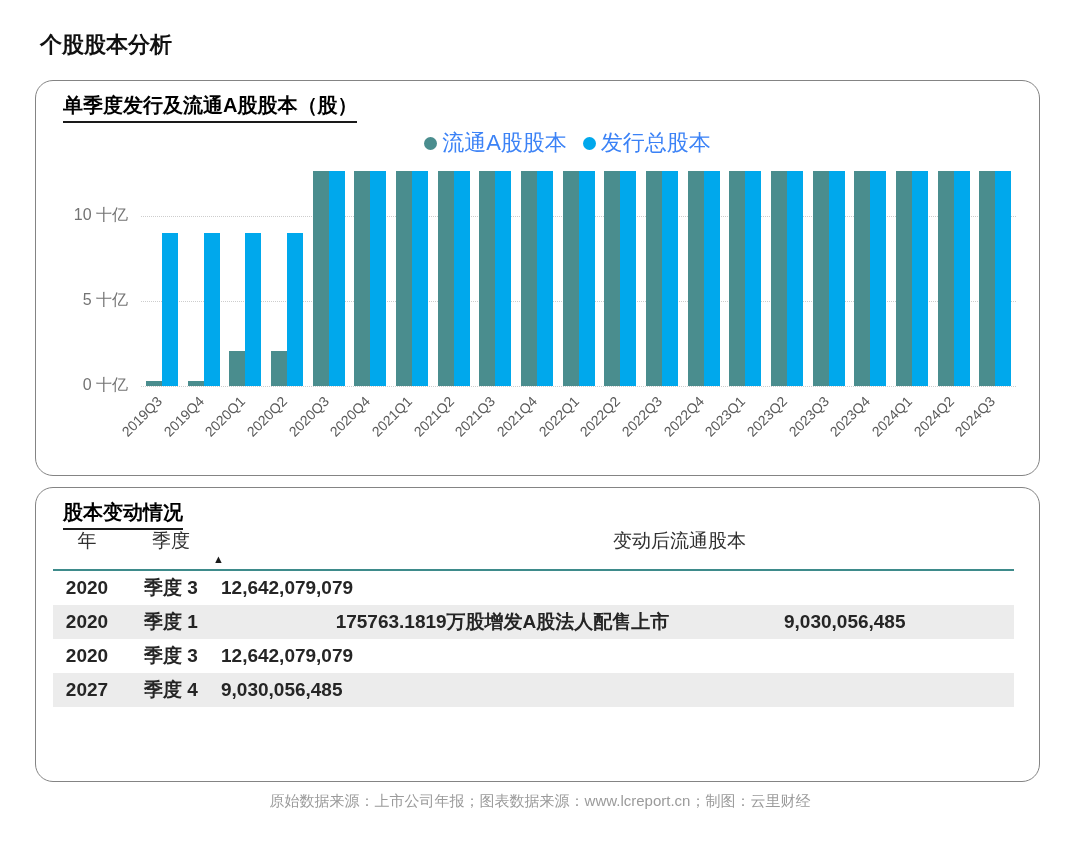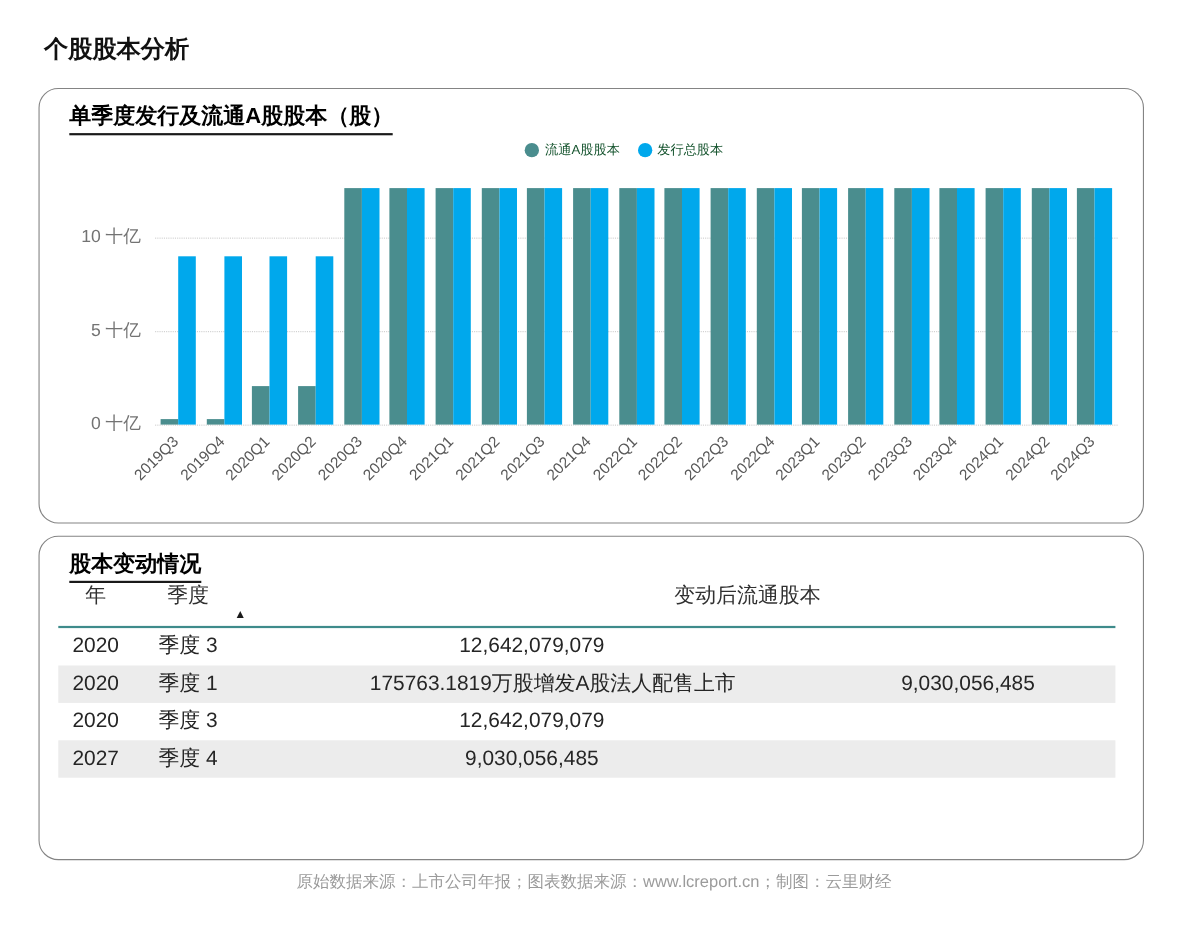--- a/index.html
+++ b/index.html
@@ -21,21 +21,21 @@
     position:absolute;left:27px;top:11px;font-size:20px;font-weight:bold;color:#000;
     padding-bottom:2px;border-bottom:2px solid #1a1a1a;white-space:nowrap;
   }
   
   #legend{
     position:absolute;left:0;right:0;top:47px;display:flex;justify-content:center;
     align-items:center;gap:16px;padding-left:60px;
   }
   .legend-item{display:flex;align-items:center;gap:5px;cursor:pointer;}
   .legend-dot{width:13px;height:13px;border-radius:50%;}
-  .legend-label{font-size:12px;color:#14532d;}
+  .legend-label{font-size:22px;color:#3b82f6;}
   #plot-area{
     position:absolute;left:105px;top:90px;width:875px;height:215px;
   }
   .gridline{position:absolute;left:0;right:0;height:0;border-top:1.5px dotted #cdcdcd;}
   .ytick{
     position:absolute;left:14px;width:82px;text-align:right;font-size:16px;color:#737373;
     white-space:nowrap;
   }
   .bar{position:absolute;bottom:0;width:16px;cursor:pointer;}
   .xtick-anchor{position:absolute;width:0;height:0;}
@@ -50,24 +50,24 @@
   #tbl-header{
     position:absolute;left:17px;right:25px;top:38px;height:30px;
     padding-bottom:13px;border-bottom:2px solid #3e8b8b;
   }
   .th{font-size:19px;color:#303030;text-align:center;cursor:pointer;}
   .th.col-shares{text-align:right;padding-right:38px;}
   #sort-indicator{
     position:absolute;left:160px;bottom:4px;font-size:11px;color:#1a1a1a;line-height:1;
   }
   #tbl-rows{position:absolute;left:17px;right:25px;top:83px;}
-  .tr{padding:3px 0;cursor:pointer;}
+  .tr{padding:3px 0;cursor:pointer;font-weight:bold;}
   .tr.alt{background:#ececec;}
   .td{font-size:19px;color:#252525;line-height:28px;text-align:center;}
-  .td.col-shares{text-align:center;padding-right:38px;}
+  .td.col-shares{text-align:left;padding-right:38px;}
   .td.col-reason{max-width:567px;}
   
   #footer{
     position:absolute;left:0;right:0;top:792px;text-align:center;
     font-size:15px;color:#9b9b9b;
   }
 </style>
 </head>
 <body>
 

